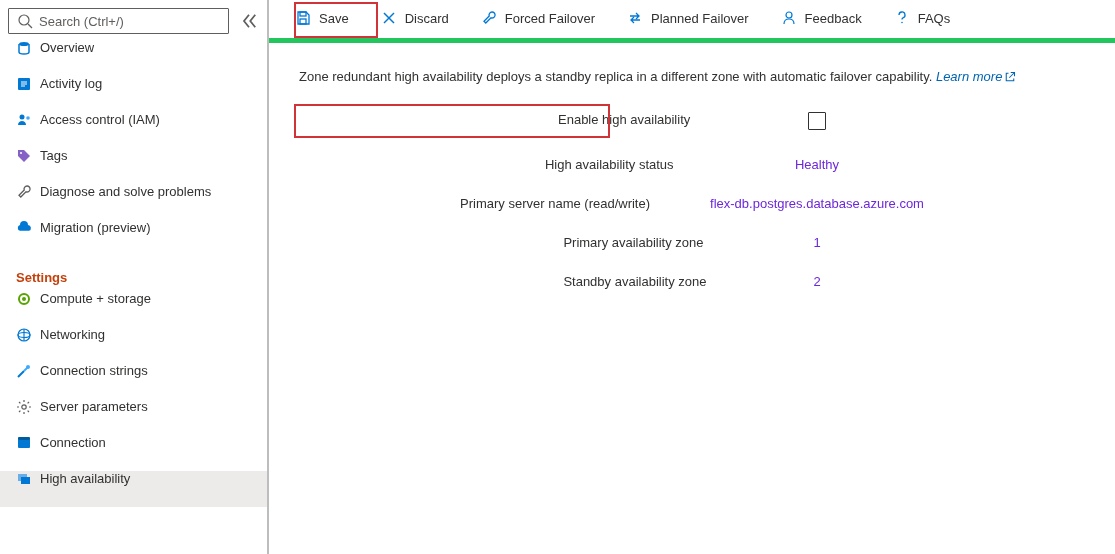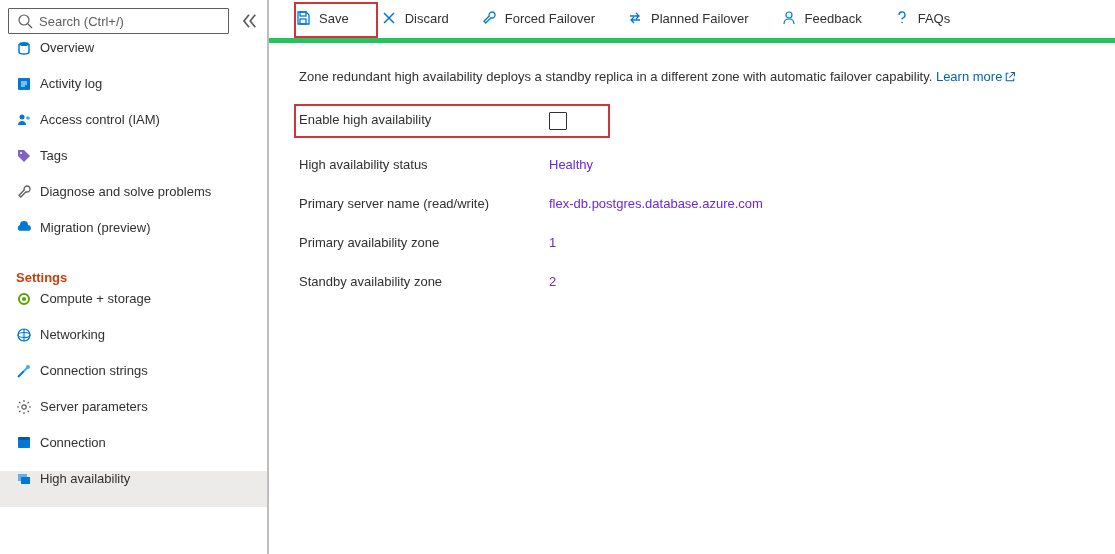--- a/index.html
+++ b/index.html
@@ -106,26 +106,27 @@
       border: 2px solid #d13438;
       border-radius: 0;
       position: absolute;
       pointer-events: none;
     }
     .hl1 { top: 2px; left: 294px; width: 84px; height: 36px; }
     .hl2 { top: 104px; left: 294px; width: 316px; height: 34px; }
 
     .content { padding: 26px 30px; }
     .intro { font-size: 13px; color: #323130; margin-bottom: 26px; }
-    .intro a { color: #0065b3; text-decoration: none; }
+    .intro a { color: #0065b3; text-decoration: none; font-style: italic; }
 
     .row {
       display: flex;
       align-items: flex-start;
       margin-bottom: 24px;
+      justify-content: center;
     }
     .row .label {
       width: 250px;
       flex-shrink: 0;
       color: #323130;
     }
     .row .value { color: #6d28d9; }
     .checkbox-box {
       width: 18px; height: 18px;
       border: 1px solid #323130;

